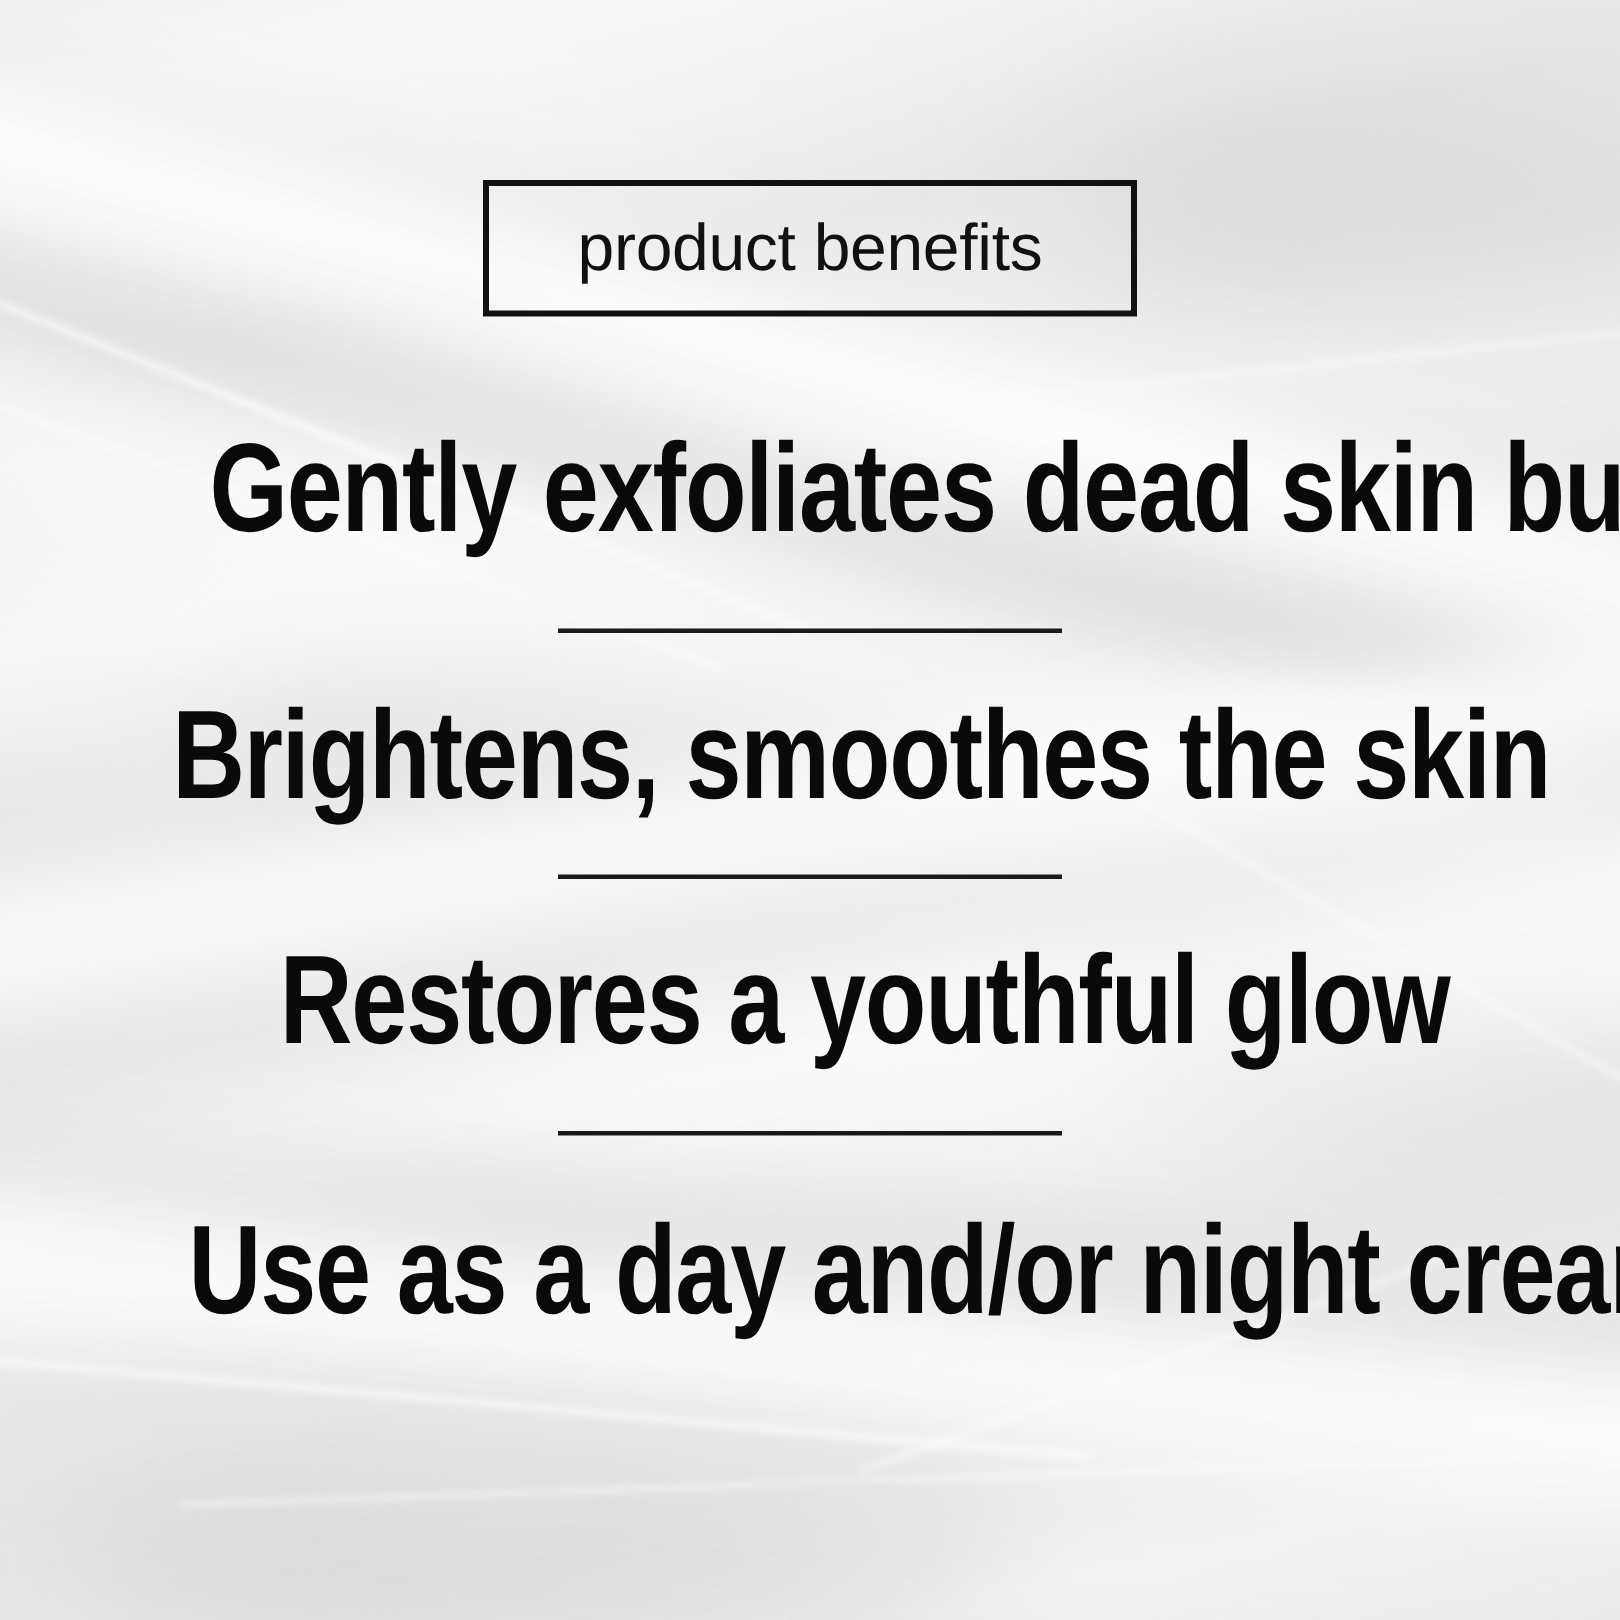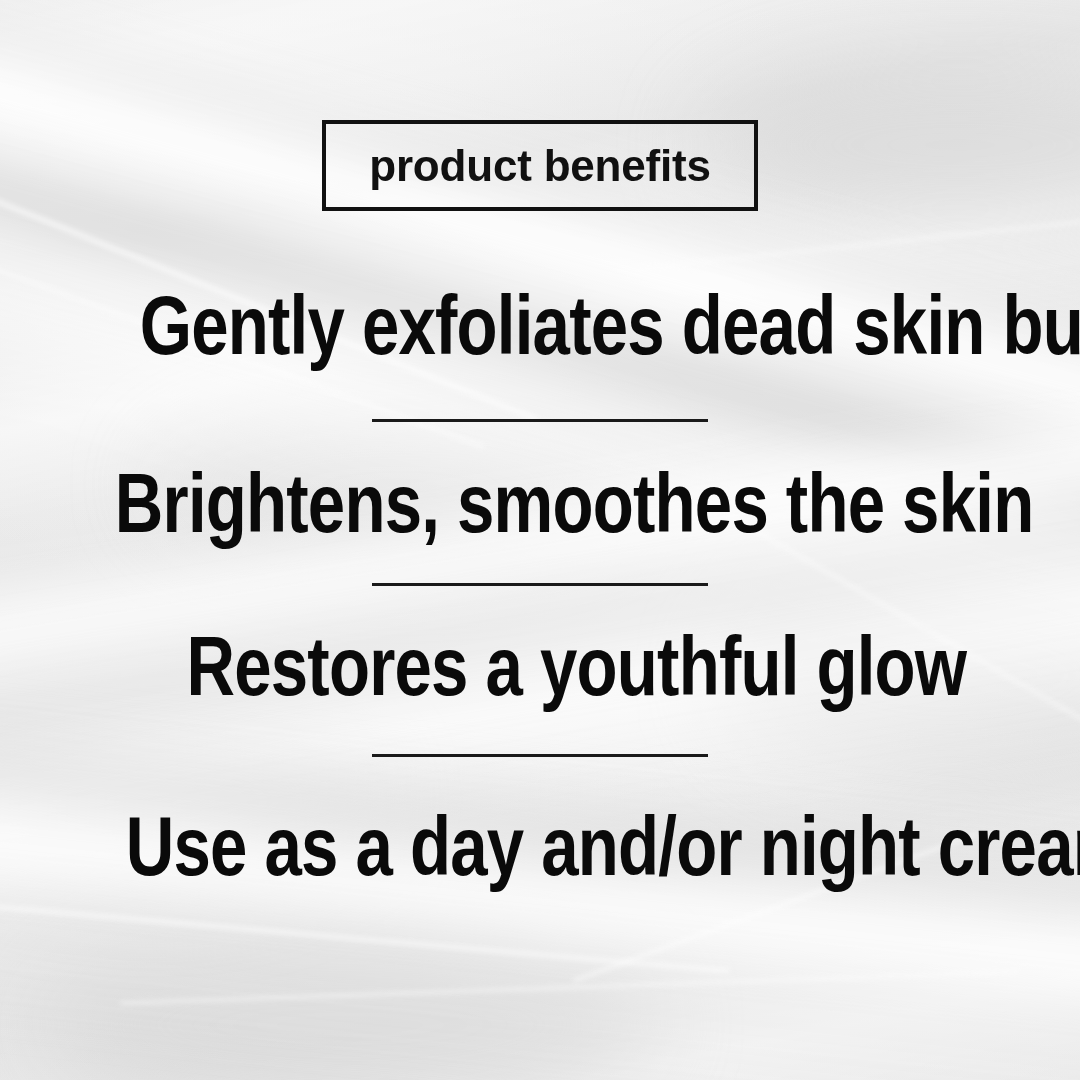--- a/index.html
+++ b/index.html
@@ -151,21 +151,21 @@
     width: 436px;
     height: 91px;
     box-sizing: border-box;
     border: 4px solid #111111;
     display: flex;
     align-items: center;
     justify-content: center;
   }
   .header-label {
     font-size: 44px;
-    font-weight: 700;
+    font-weight: 400;
     color: #111111;
     letter-spacing: -0.2px;
     line-height: 1;
     white-space: nowrap;
   }
 
   .benefit {
     position: absolute;
     left: 0;
     width: 1080px;

